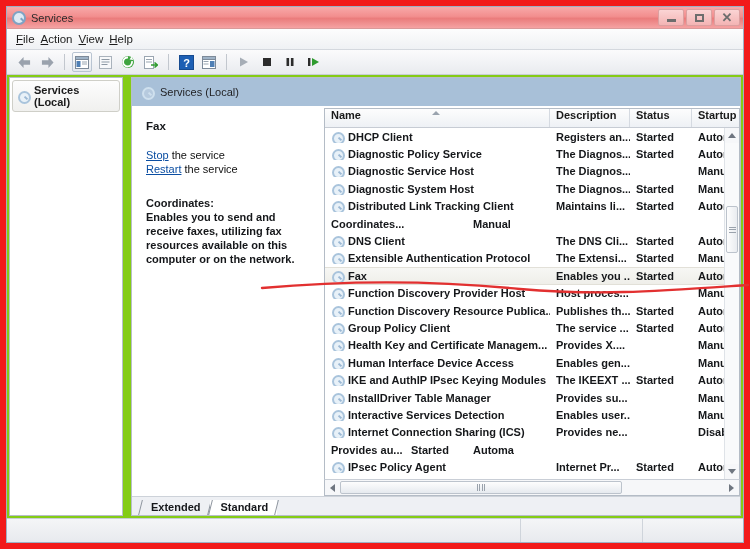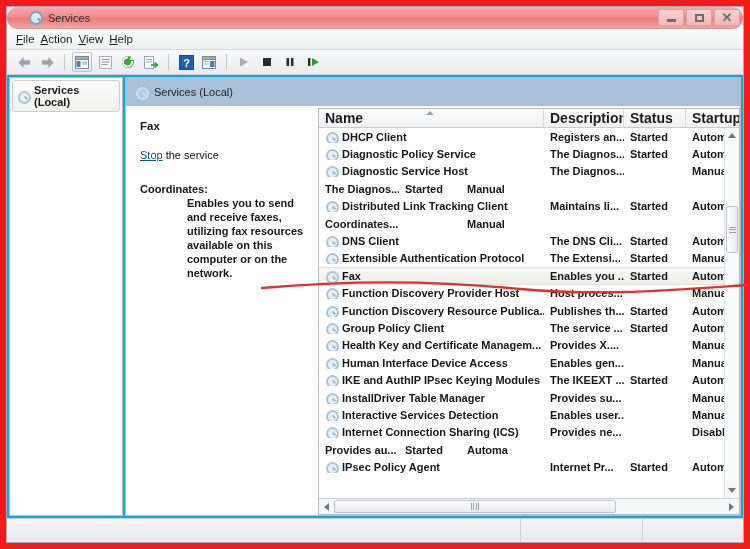--- a/index.html
+++ b/index.html
@@ -35,23 +35,22 @@
     border: 1px solid #9fb0c4;
     display: flex; flex-direction: column;
   }
 
   
   #title-bar {
     height: 22px; flex: 0 0 22px;
     background: linear-gradient(180deg,#f8a9a9 0%,#f28e8e 45%,#ea7c7c 55%,#f5a3a3 100%);
     border-bottom: 1px solid #d99a9a;
     display: flex; align-items: center;
-    padding-left: 22px;
+    padding-left: 5px;
     position: relative;
-    border-radius: 11px;
   }
   .titlebar-icon {
     width: 14px; height: 14px; margin-right: 5px;
     position: relative; flex: 0 0 14px;
   }
   .titlebar-icon::before {
     content: ""; position: absolute;
     left: 0; top: 0; width: 10px; height: 10px;
     border: 2px solid #7fa3c4; border-radius: 50%;
     background: #dfeaf4;
@@ -111,21 +110,21 @@
   .tb-btn.framed {
     border: 1px solid #b9c4d2; border-radius: 2px;
     background: linear-gradient(180deg,#fdfdfd,#e5e9ef);
   }
   .tb-sep {
     width: 1px; height: 16px; background: #c2c7ce; margin: 0 4px;
   }
   .arrow-left, .arrow-right { width: 15px; height: 13px; }
 
   
-  #body-area { flex: 1 1 auto; display: flex; min-height: 0; padding: 2px; gap: 2px; background:#0ea5e9; }
+  #body-area { flex: 1 1 auto; display: flex; min-height: 0; padding: 2px; gap: 8px; background:#84cc16; }
 
   
   #sidebar {
     width: 114px; flex: 0 0 114px;
     background: #ffffff;
     border: 1px solid #b7bfc9;
     display: flex; flex-direction: column;
   }
   #tree-item-services-local {
     display: flex; align-items: center; gap: 5px;
@@ -189,21 +188,20 @@
   .action-line { margin-bottom: 2px; font-size: 11px; color:#111; }
   .action-link {
     color: #0b4ea2; text-decoration: underline; cursor: pointer; margin-top: 20px;
   }
   #detail-desc-label {
     margin-top: 22px; font-weight: bold; font-size: 11px; color:#15171a;
   }
   #detail-desc-text {
     margin-top: 1px; font-size: 11px; line-height: 14px; color: #15171a;
     font-weight: bold;
-    margin-left: 47px;
   }
 
   
   #list-column {
     flex: 1 1 auto; min-width: 0;
     display: flex; flex-direction: column;
     padding-top: 2px;
   }
   #list-frame {
     flex: 1 1 auto;
@@ -215,22 +213,22 @@
     position: relative;
   }
   #list-header {
     display: flex;
     height: 19px; flex: 0 0 19px;
     background: linear-gradient(180deg,#fdfdfd,#eef1f5);
     border-bottom: 1px solid #c7ccd4;
     position: relative;
   }
   .hcell {
-    font-size: 14px; font-weight: bold; color: #1a1a1a;
-    display: flex; align-items: center;
+    font-size: 11px; font-weight: bold; color: #1a1a1a;
+    display: flex; align-items: flex-start;
     padding-left: 6px;
     border-right: 1px solid #d5dae1;
     position: relative;
     overflow: hidden; white-space: nowrap;
   }
   .hcell.name { flex: 0 0 225px; }
   .hcell.desc { flex: 0 0 80px; }
   .hcell.status { flex: 0 0 62px; }
   .hcell.startup { flex: 1 1 auto; border-right: 0; }
   #sort-arrow {
@@ -482,20 +480,23 @@
         <span class="gear-small"></span>
         <span id="pane-header-title">Services (Local)</span>
       </div>
 
       <div id="pane-split">
 
         <div id="detail-column">
           <div id="detail-service-name">Fax</div>
           <div class="action-line">
             <span class="action-link">Stop</span><span> the service</span>
+          </div>
+          <div class="action-line">
+            <span class="action-link">Restart</span><span> the service</span>
           </div>
           <div id="detail-desc-label">Coordinates:</div>
           <div id="detail-desc-text">Enables you to send and receive faxes, utilizing fax resources available on this computer or on the network.</div>
         </div>
 
         <div id="list-column">
           <div id="list-frame">
 
             <div id="list-header">
               <div class="hcell name">
@@ -536,20 +537,24 @@
                   <div class="row">
                     <div class="cell name">
                       <span class="gear-small"></span>
                       <span>Diagnostic Service Host</span>
                     </div>
                     <div class="cell desc">The Diagnos...</div>
                     <div class="cell status"></div>
                     <div class="cell startup">Manual</div>
                   </div>
                   <div class="row">
+                    <div class="cell name">
+                      <span class="gear-small"></span>
+                      <span>Diagnostic System Host</span>
+                    </div>
                     <div class="cell desc">The Diagnos...</div>
                     <div class="cell status">Started</div>
                     <div class="cell startup">Manual</div>
                   </div>
                   <div class="row">
                     <div class="cell name">
                       <span class="gear-small"></span>
                       <span>Distributed Link Tracking Client</span>
                     </div>
                     <div class="cell desc">Maintains li...</div>
@@ -720,20 +725,24 @@
               </div>
             </div>
             <div class="hs-btn">
                 <span class="tri-right"></span>
               </div>
           </div>
         </div>
 
       </div>
 
+      <div id="tab-strip">
+        <div class="tab"><span>Extended</span></div>
+        <div class="tab active"><span>Standard</span></div>
+      </div>
     </div>
   </div>
 
   <div id="status-bar">
     <div class="status-seg" id="status-seg-main"></div>
     <div class="status-seg" id="status-seg-2"></div>
     <div class="status-seg" id="status-seg-3"></div>
   </div>
 </div>
 

